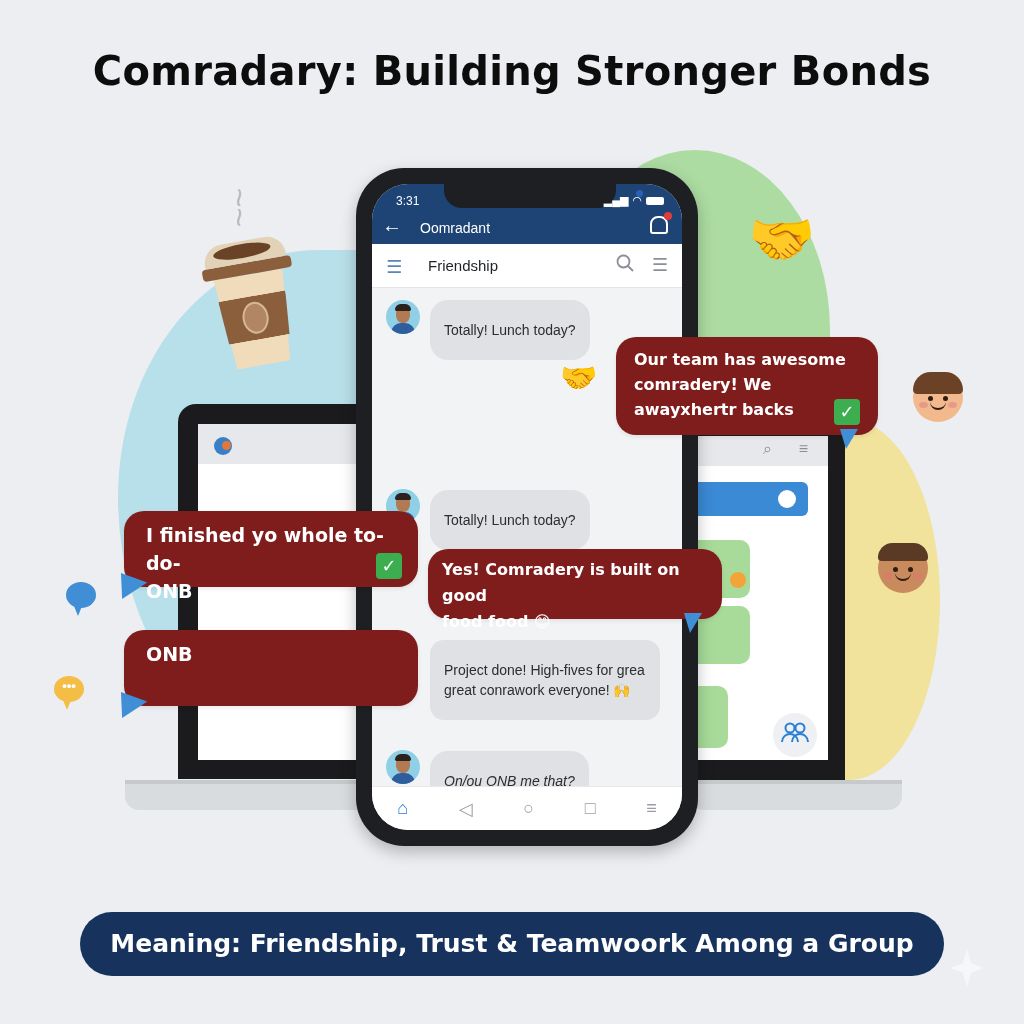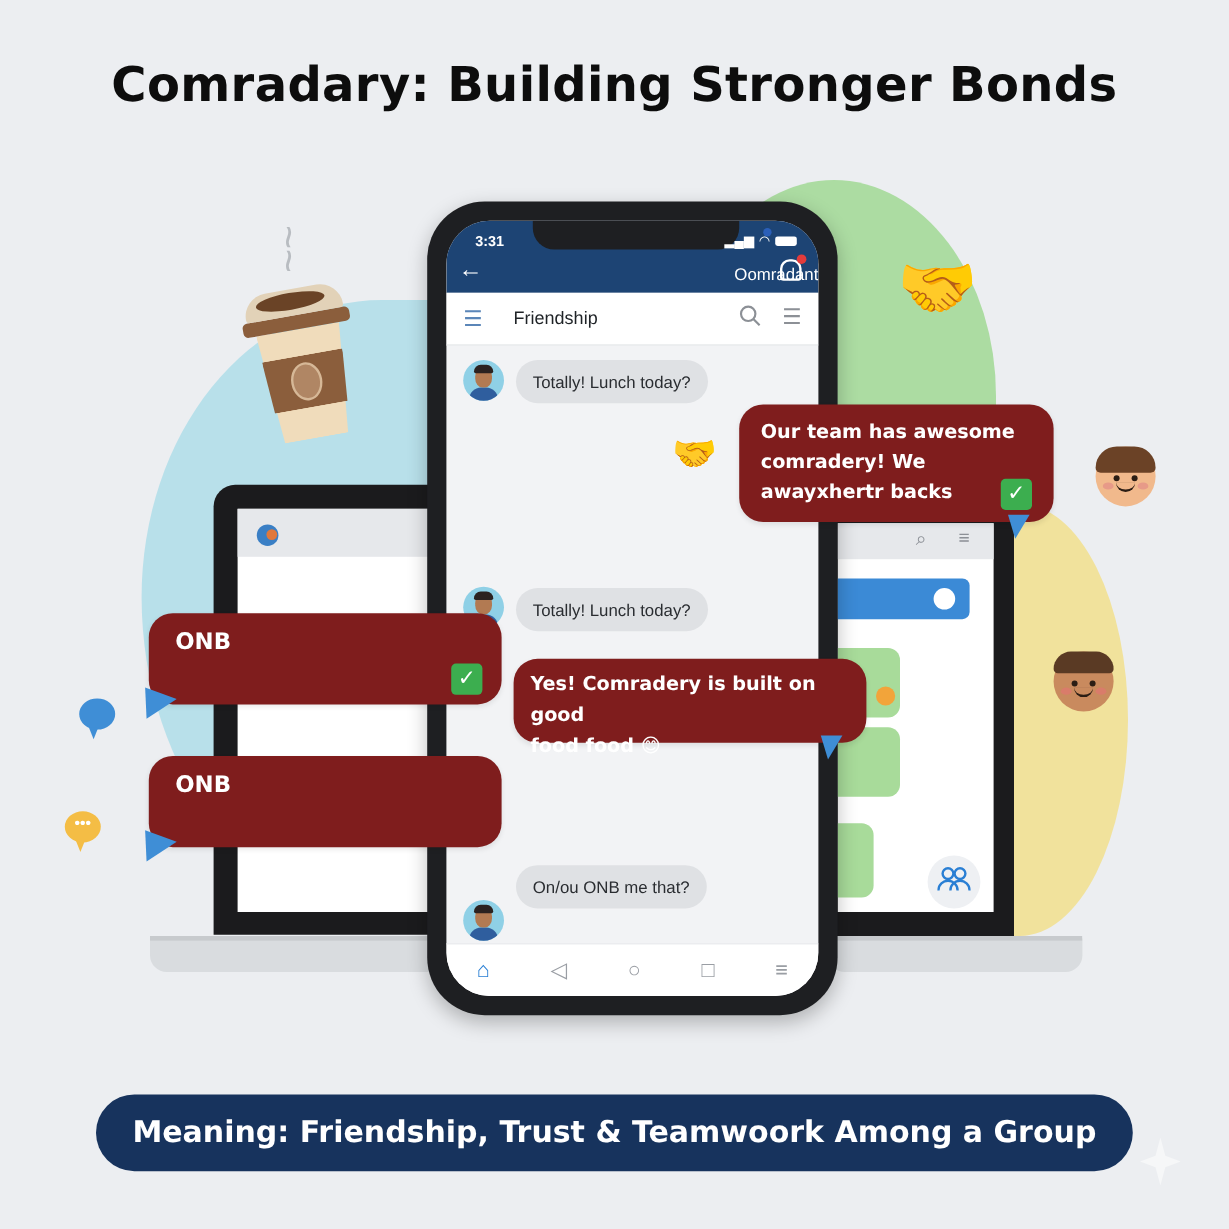--- a/index.html
+++ b/index.html
@@ -40,39 +40,39 @@
   .rb-green2 { left: 698px; top: 606px; width: 52px; height: 58px; background: #a8db9a; border-radius: 0 10px 10px 0; }
   .rb-green3 { left: 698px; top: 686px; width: 30px; height: 62px; background: #a8db9a; border-radius: 0 10px 10px 0; }
   .rb-circle { left: 773px; top: 713px; width: 44px; height: 44px; border-radius: 50%; background: #eef0f3; display:flex; align-items:center; justify-content:center; }
 
   
   .phone { left: 356px; top: 168px; width: 342px; height: 678px; background: #1e1f22; border-radius: 48px; box-shadow: 0 6px 16px rgba(0,0,0,0.25); }
   .phone-screen { left: 372px; top: 184px; width: 310px; height: 646px; background: #f2f3f5; border-radius: 36px; overflow: hidden; }
   .phone-status { position:absolute; left:0; top:0; width:310px; height:60px; background:#1d4474; }
   .notch { position:absolute; left:72px; top:0; width:172px; height:24px; background:#1e1f22; border-radius:0 0 18px 18px; }
   .notch-cam { position:absolute; left:192px; top:6px; width:7px; height:7px; border-radius:50%; background:#2b5fb8; }
-  .status-time { position:absolute; left:24px; top:10px; color:#fff; font-size:12px; font-weight:bold; }
+  .status-time { position:absolute; left:24px; top:10px; color:#fff; font-size:12px; font-weight:normal; }
   .status-icons { position:absolute; right:18px; top:10px; color:#fff; font-size:11px; display:flex; gap:4px; align-items:center; }
   .battery { width:18px; height:8px; background:#fff; border-radius:2px; }
-  .app-title { position:absolute; left:0; width:310px; top:36px; text-align:right; color:#fff; font-size:14px; }
+  .app-title { position:absolute; left:0; width:310px; top:36px; text-align:left; color:#fff; font-size:14px;padding-left:48px; }
   .back-arrow { position:absolute; left:10px; top:30px; color:#fff; font-size:20px; }
   .bell { position:absolute; right:14px; top:32px; width:18px; height:18px; border:2px solid #fff; border-radius:8px 8px 3px 3px; }
   .bell-dot { position:absolute; right:10px; top:28px; width:8px; height:8px; border-radius:50%; background:#e33b3b; }
   .sub-header { position:absolute; left:0; top:60px; width:310px; height:44px; background:#ffffff; border-bottom:1px solid #e2e4e7; }
   .sub-menu { position:absolute; left:14px; top:12px; color:#5b86b8; font-size:18px; }
   .sub-title { position:absolute; left:56px; top:13px; color:#1f2327; font-size:15px; }
   .sub-search { position:absolute; right:48px; top:10px; color:#8c9096; font-size:18px; }
   .sub-more { position:absolute; right:14px; top:10px; color:#8c9096; font-size:18px; }
 
   .avatar { width:34px; height:34px; border-radius:50%; background:#8fd0e6; position:absolute; overflow:hidden; }
   .avatar .head { position:absolute; left:10px; top:6px; width:14px; height:17px; border-radius:45%; background:#b27a52; }
   .avatar .hair { position:absolute; left:9px; top:4px; width:16px; height:7px; border-radius:8px 8px 2px 2px; background:#2b2220; }
   .avatar .body { position:absolute; left:5px; top:23px; width:24px; height:14px; border-radius:10px 10px 0 0; background:#2f5e9e; }
 
-  .gray-bubble { position:absolute; background:#dfe1e4; color:#2a2d31; font-size:14px; border-radius:18px; padding:8px 14px; line-height:20px; }
+  .gray-bubble { position:absolute; background:#dfe1e4; color:#2a2d31; font-size:14px; border-radius:18px; padding:20px 14px; line-height:20px; }
 
   .nav-bar { position:absolute; left:0; bottom:0; width:310px; height:44px; background:#fff; border-top:1px solid #e6e8eb; display:flex; justify-content:space-around; align-items:center; }
   .nav-icon { font-size:18px; color:#9a9ea4; }
   .nav-home { color:#2a7fd4; }
 
   
   .bubble { position:absolute; background:#7f1d1d; color:#fff; font-family:"DejaVu Sans", sans-serif; font-weight:bold; border-radius:20px; box-shadow:0 2px 4px rgba(0,0,0,0.08); }
   .bubble-tail-left::after { content:""; position:absolute; left:-8px; bottom:-14px; border-left:10px solid transparent; border-right:18px solid transparent; border-top:24px solid #3f8ed6; transform:rotate(20deg); }
   .bubble-tail-right::after { content:""; position:absolute; right:20px; bottom:-14px; border-left:6px solid transparent; border-right:12px solid transparent; border-top:20px solid #3f8ed6; }
   .check { position:absolute; width:26px; height:26px; background:#3cae4f; border-radius:4px; color:#fff; font-size:18px; text-align:center; line-height:26px; font-weight:bold; }
@@ -190,43 +190,45 @@
     </div>
   <div class="gray-bubble" style="left:58px;top:116px;">Totally! Lunch today?</div>
 
   <div class="avatar" style="left:14px;top:305px;">
       <div class="body"></div>
       <div class="head"></div>
       <div class="hair"></div>
     </div>
   <div class="gray-bubble" style="left:58px;top:306px;">Totally! Lunch today?</div>
 
+  <div class="gray-bubble" style="left:58px;top:456px;width:230px;border-radius:14px;font-size:14px;">Project done! High-fives for grea great conrawork everyone! 🙌</div>
 
   <div class="avatar" style="left:14px;top:566px;">
       <div class="body"></div>
       <div class="head"></div>
       <div class="hair"></div>
     </div>
-  <div class="gray-bubble" style="left:58px;top:537px;">On/ou ONB me that?</div>
+  <div class="gray-bubble" style="left:58px;top:567px;font-style:italic;">On/ou ONB me that?</div>
 
   <div class="nav-bar">
     <span class="nav-icon nav-home">⌂</span>
     <span class="nav-icon">◁</span>
     <span class="nav-icon">○</span>
     <span class="nav-icon">□</span>
     <span class="nav-icon">≡</span>
   </div>
 </div>
 
 <div class="bubble bubble-tail-right" style="left:616px;top:337px;width:262px;height:98px;padding:10px 18px;font-size:16px;line-height:25px;">
   <span>Our team has awesome comradery! We awayxhertr backs</span>
   <span class="check" style="right:18px;bottom:10px;">✓</span>
 </div>
 
 <div class="bubble bubble-tail-left" style="left:124px;top:511px;width:294px;height:76px;padding:10px 22px;font-size:19px;line-height:28px;">
+  <div>I finished yo whole to-do-</div>
   <div>ONB</div>
   <span class="check" style="right:16px;bottom:8px;">✓</span>
 </div>
 
 <div class="bubble bubble-tail-left" style="left:124px;top:630px;width:294px;height:76px;padding:10px 22px;font-size:19px;line-height:28px;">
   <div>ONB</div>
 </div>
 
 <div class="bubble bubble-tail-right" style="left:428px;top:549px;width:294px;height:70px;padding:8px 14px;font-size:16px;line-height:26px;">
   <div>Yes! Comradery is built on good</div>

